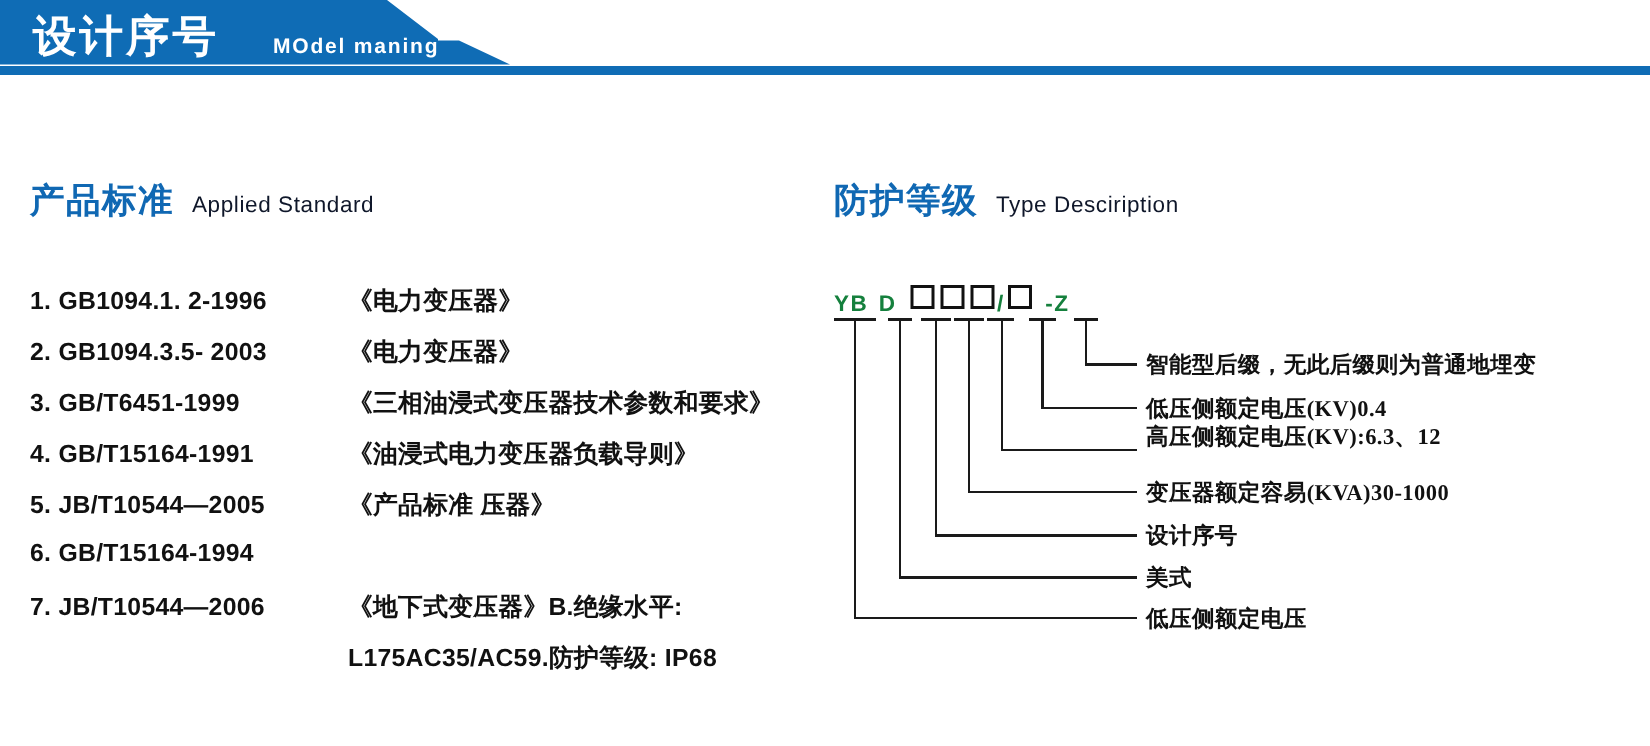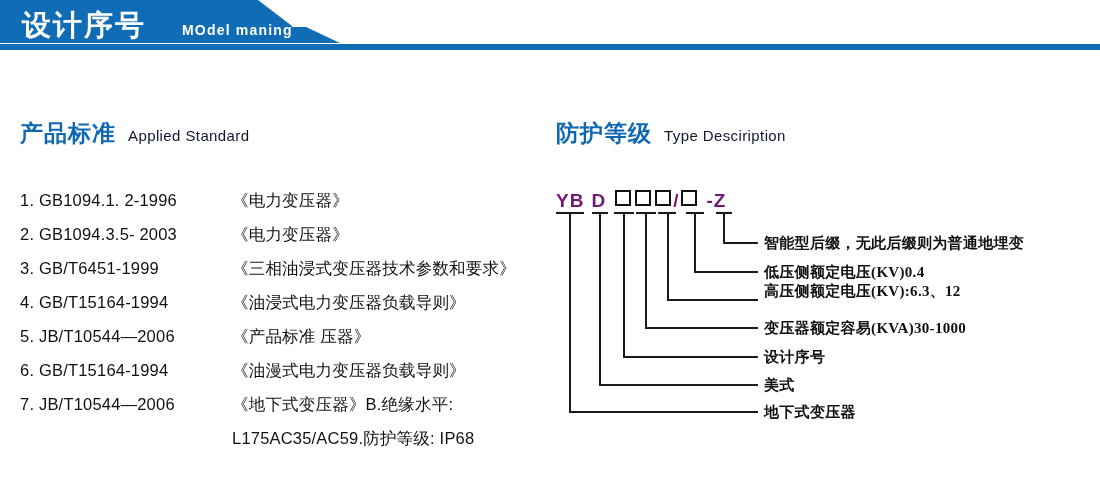--- a/index.html
+++ b/index.html
@@ -79,20 +79,21 @@
     top: 190px;
     width: 520px;
   }
   .std-row {
     display: flex;
     align-items: baseline;
     height: 34px;
     font-size: 16.5px;
     color: #111111;
     white-space: nowrap;
+    font-weight: bold;
   }
   .std-code {
     width: 212px;
     flex: 0 0 212px;
     letter-spacing: 0.2px;
   }
   .std-name {
     letter-spacing: 0.2px;
   }
   .std-row.cont .std-code { visibility: hidden; }
@@ -102,23 +103,23 @@
     position: absolute;
     left: 550px;
     top: 190px;
     width: 550px;
     height: 250px;
   }
   #model-code {
     position: absolute;
     left: 6px;
     top: 0px;
-    font-size: 19px;
-    font-weight: bold;
-    color: #701a75;
+    font-size: 15px;
+    font-weight: bold;
+    color: #15803d;
     letter-spacing: 1px;
     white-space: nowrap;
   }
   #model-code .box {
     display: inline-block;
     width: 12px;
     height: 12px;
     border: 2px solid #111111;
     vertical-align: 1px;
     margin: 0 2px;
@@ -170,30 +171,29 @@
   </div>
   <div class="std-row">
     <span class="std-code">2. GB1094.3.5- 2003</span>
     <span class="std-name">《电力变压器》</span>
   </div>
   <div class="std-row">
     <span class="std-code">3. GB/T6451-1999</span>
     <span class="std-name">《三相油浸式变压器技术参数和要求》</span>
   </div>
   <div class="std-row">
-    <span class="std-code">4. GB/T15164-1994</span>
+    <span class="std-code">4. GB/T15164-1991</span>
     <span class="std-name">《油浸式电力变压器负载导则》</span>
   </div>
   <div class="std-row">
-    <span class="std-code">5. JB/T10544—2006</span>
+    <span class="std-code">5. JB/T10544—2005</span>
     <span class="std-name">《产品标准 压器》</span>
   </div>
   <div class="std-row">
     <span class="std-code">6. GB/T15164-1994</span>
-    <span class="std-name">《油漫式电力变压器负载导则》</span>
   </div>
   <div class="std-row">
     <span class="std-code">7. JB/T10544—2006</span>
     <span class="std-name">《地下式变压器》B.绝缘水平:</span>
   </div>
   <div class="std-row cont">
     <span class="std-code"></span>
     <span class="std-name">L175AC35/AC59.防护等级: IP68</span>
   </div>
 </div>
@@ -230,14 +230,14 @@
       <path d="M174,23 L174,53 L208,53"></path>
     </g>
   </svg>
 
   <div class="lead-label" style="left:214px; top:44px;">智能型后缀，无此后缀则为普通地埋变</div>
   <div class="lead-label" style="left:214px; top:73px;">低压侧额定电压(KV)0.4</div>
   <div class="lead-label" style="left:214px; top:92px;">高压侧额定电压(KV):6.3、12</div>
   <div class="lead-label" style="left:214px; top:129px;">变压器额定容易(KVA)30-1000</div>
   <div class="lead-label" style="left:214px; top:158px;">设计序号</div>
   <div class="lead-label" style="left:214px; top:186px;">美式</div>
-  <div class="lead-label" style="left:214px; top:213px;">地下式变压器</div>
+  <div class="lead-label" style="left:214px; top:213px;">低压侧额定电压</div>
 </div>
 
 </body></html>

